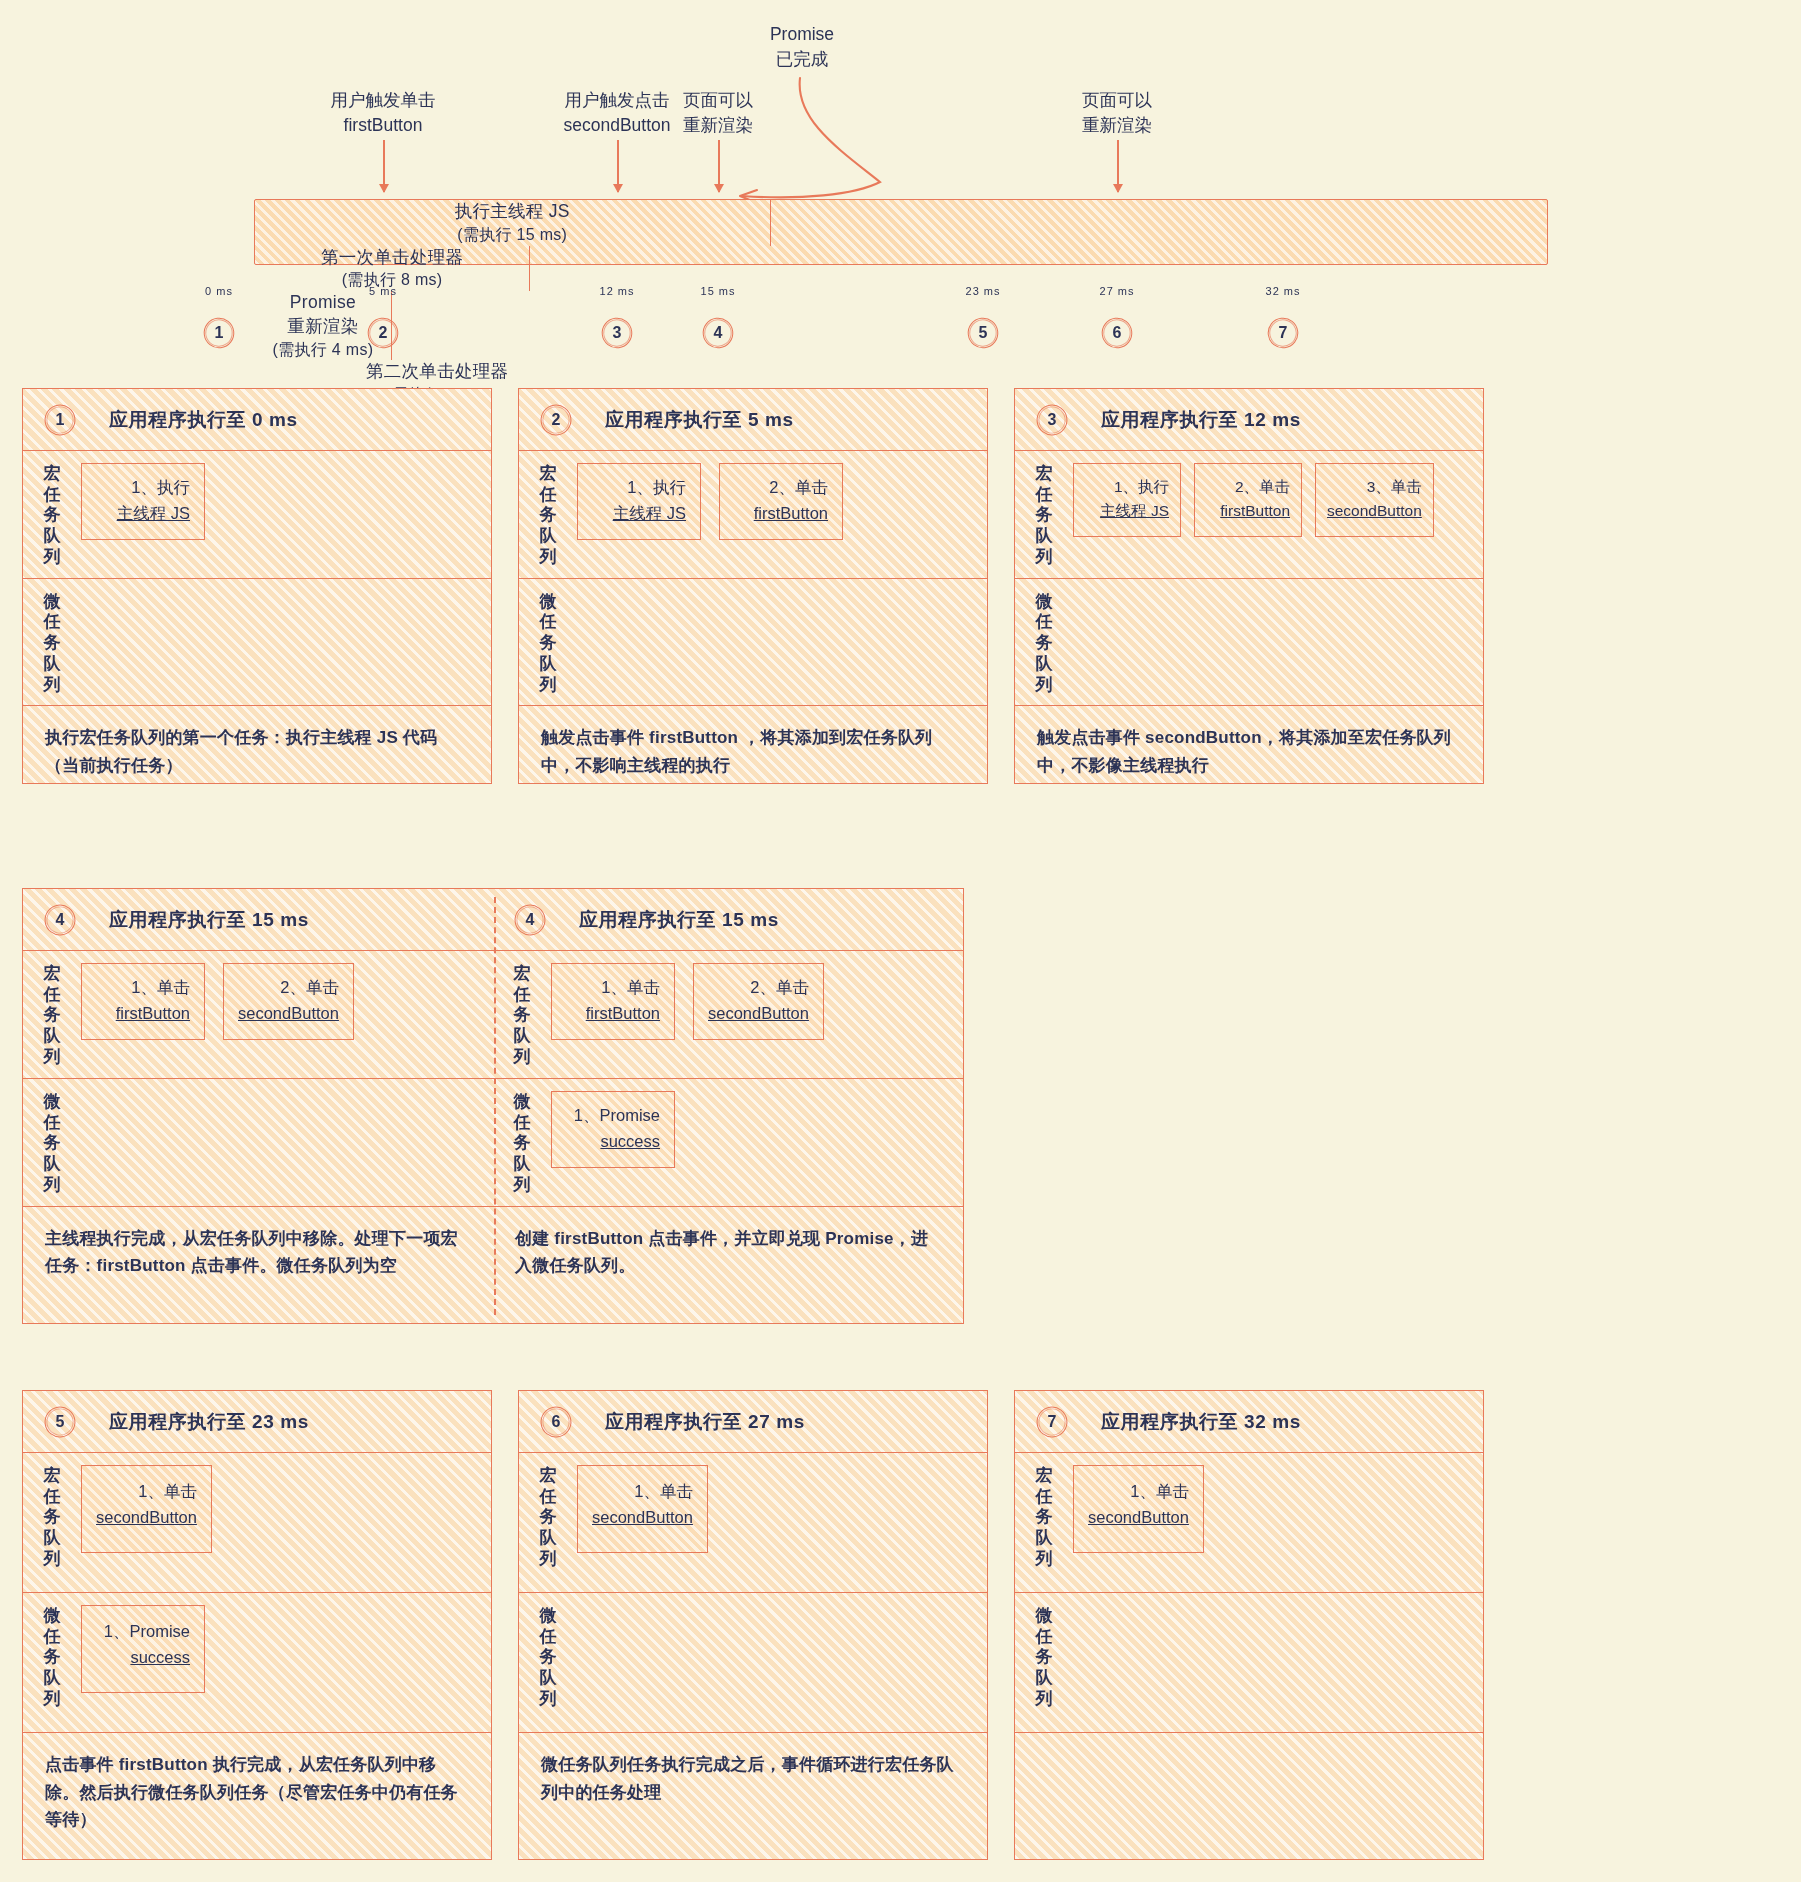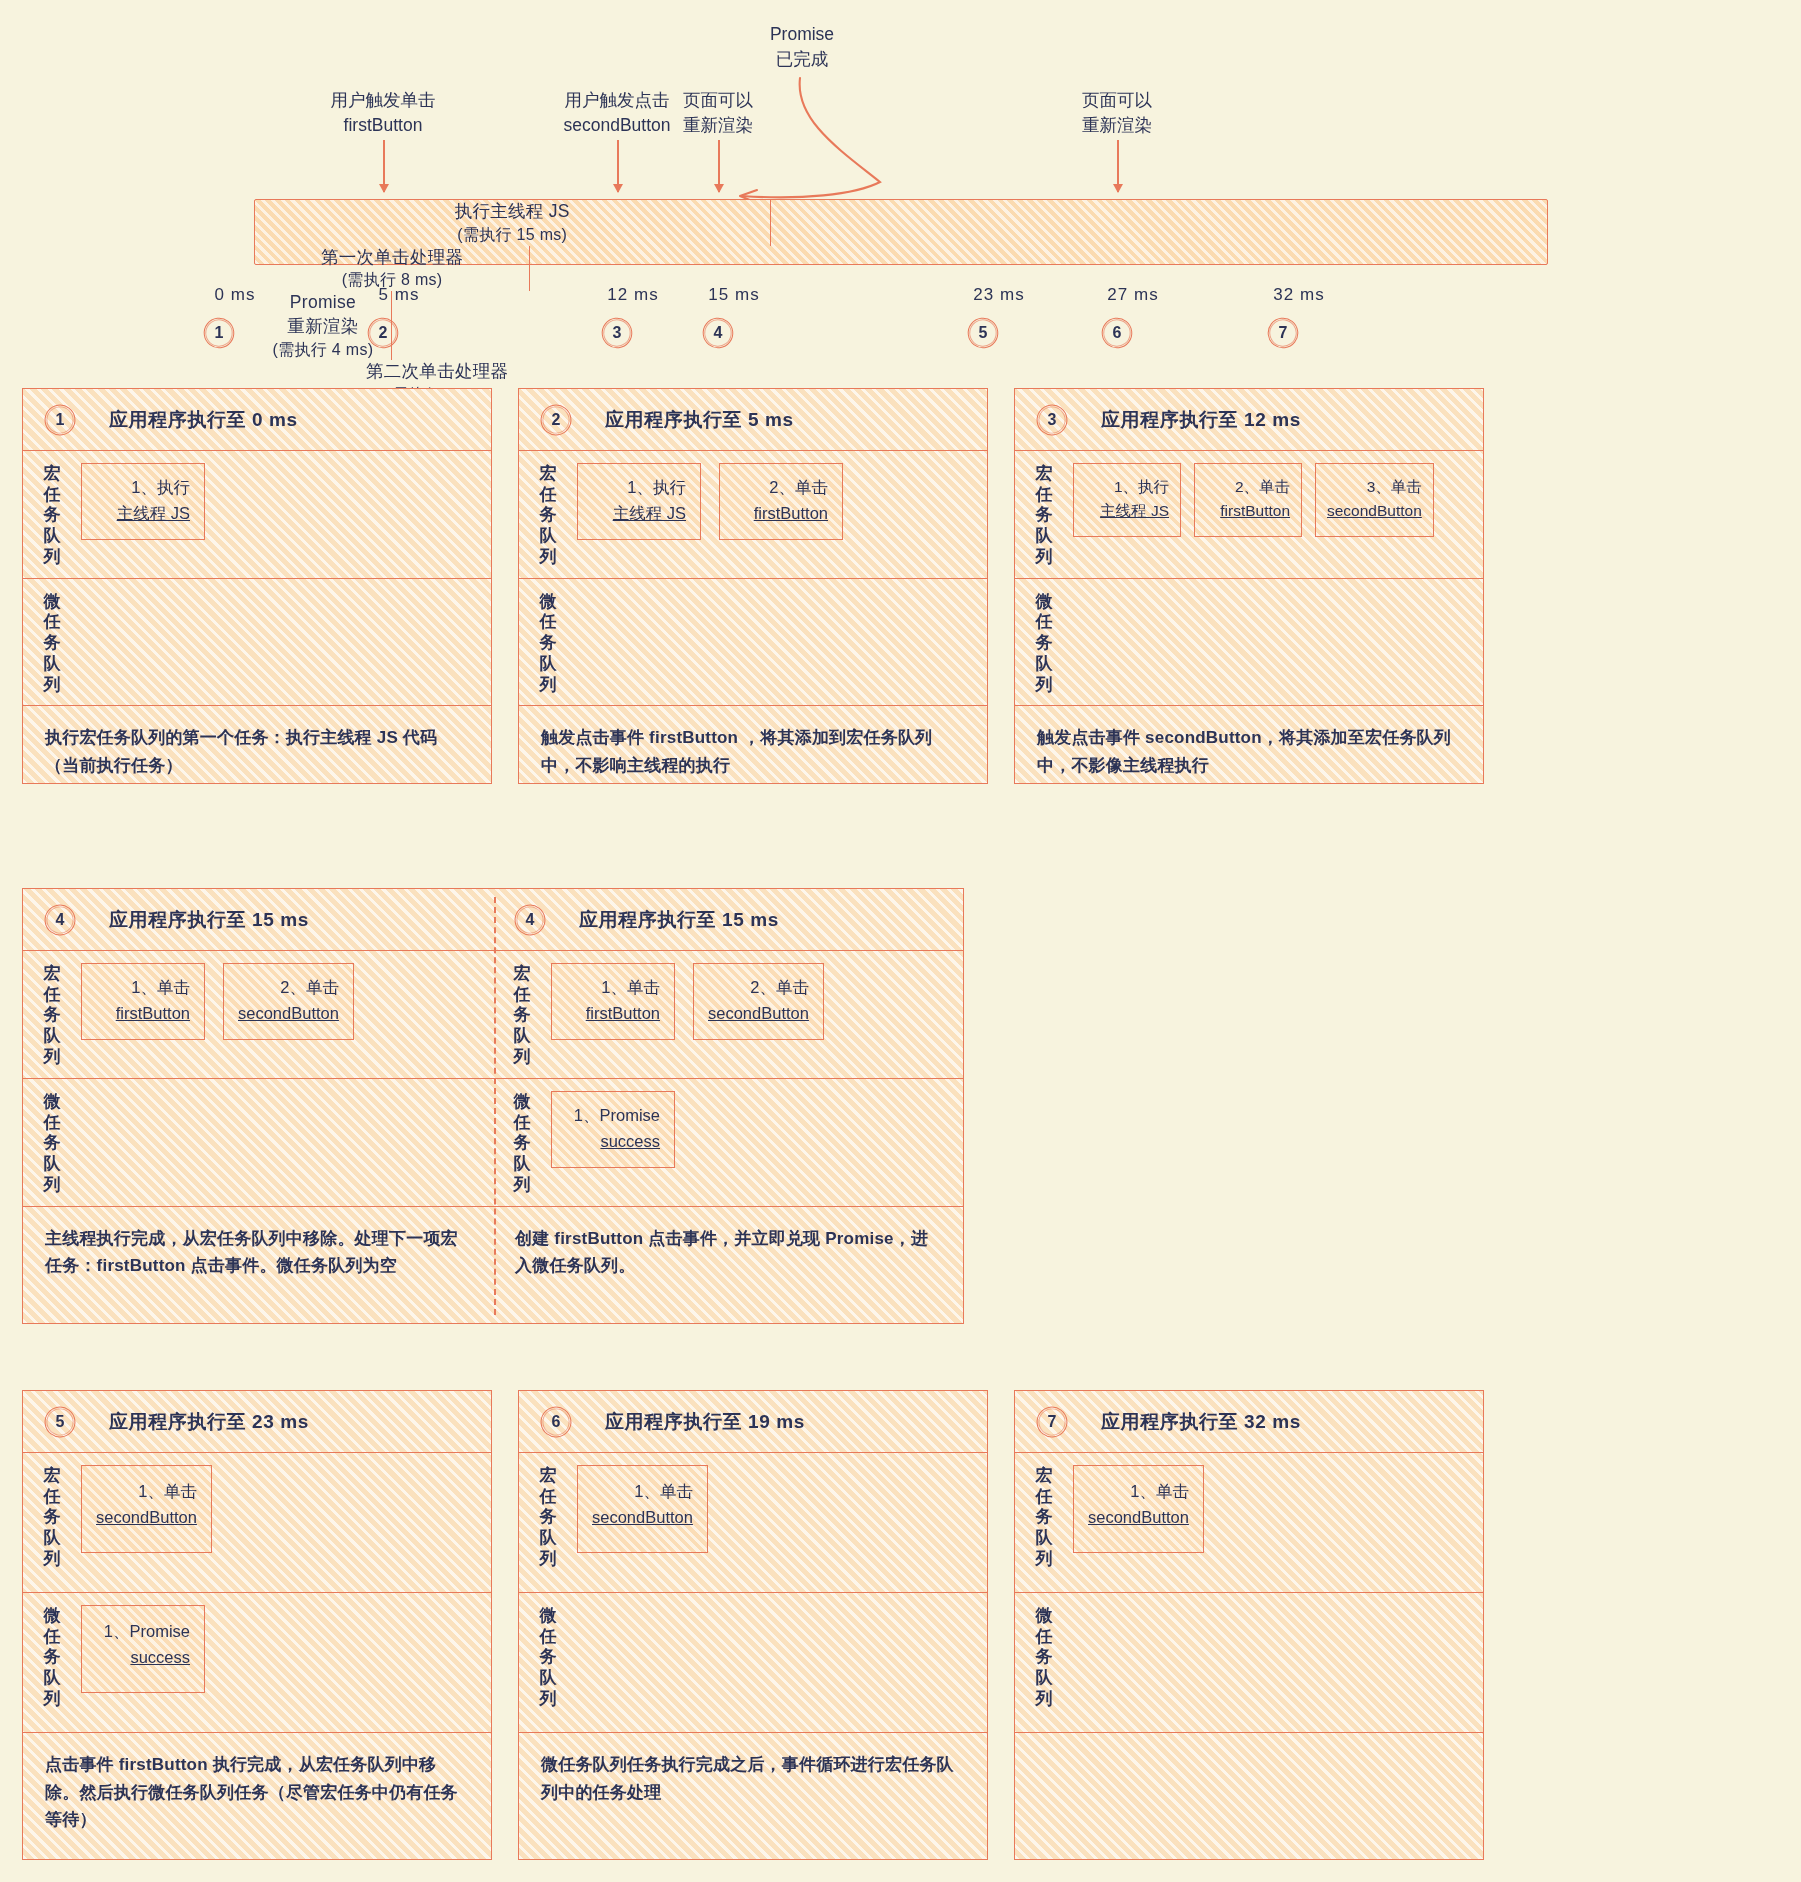--- a/index.html
+++ b/index.html
@@ -71,25 +71,24 @@
     letter-spacing: 0.3px;
   }
   .tl-seg:last-child { border-right: none; }
   .tl-seg .sub { font-size: 16px; }
 
   
   .tick-label {
     position: absolute;
     top: 285px;
     color: #2c3356;
-    font-size: 17px;
+    font-size: 11px;
     letter-spacing: 1px;
     transform: translateX(-50%);
     white-space: nowrap;
-    margin-left: 16px;
   }
   
   .step-circle {
     position: absolute;
     top: 318px;
     width: 30px; height: 30px;
     transform: translateX(-50%);
     color: #2c3356;
     font-size: 16px;
     font-weight: 600;
@@ -473,21 +472,21 @@
         <span class="l2">success</span>
       </div>
     </div>
   </div>
   <div class="card-desc">点击事件 firstButton 执行完成，从宏任务队列中移除。然后执行微任务队列任务（尽管宏任务中仍有任务等待）</div>
 </div>
 
 <div class="card hatch-light" style="left:518px; top:1390px; width:470px; height:470px">
   <div class="card-head">
     <span class="card-badge">6</span>
-    <span class="card-title">应用程序执行至 19 ms</span>
+    <span class="card-title">应用程序执行至 27 ms</span>
   </div>
   <div class="queue-row" style="min-height:140px">
     <div class="queue-label">宏<br>任<br>务<br>队<br>列</div>
     <div class="queue-items">
       <div class="task-box hatch-box" style="padding:13px 14px 22px 14px">
         <span>1、单击</span>
         <span class="l2">secondButton</span>
       </div>
     </div>
   </div>

